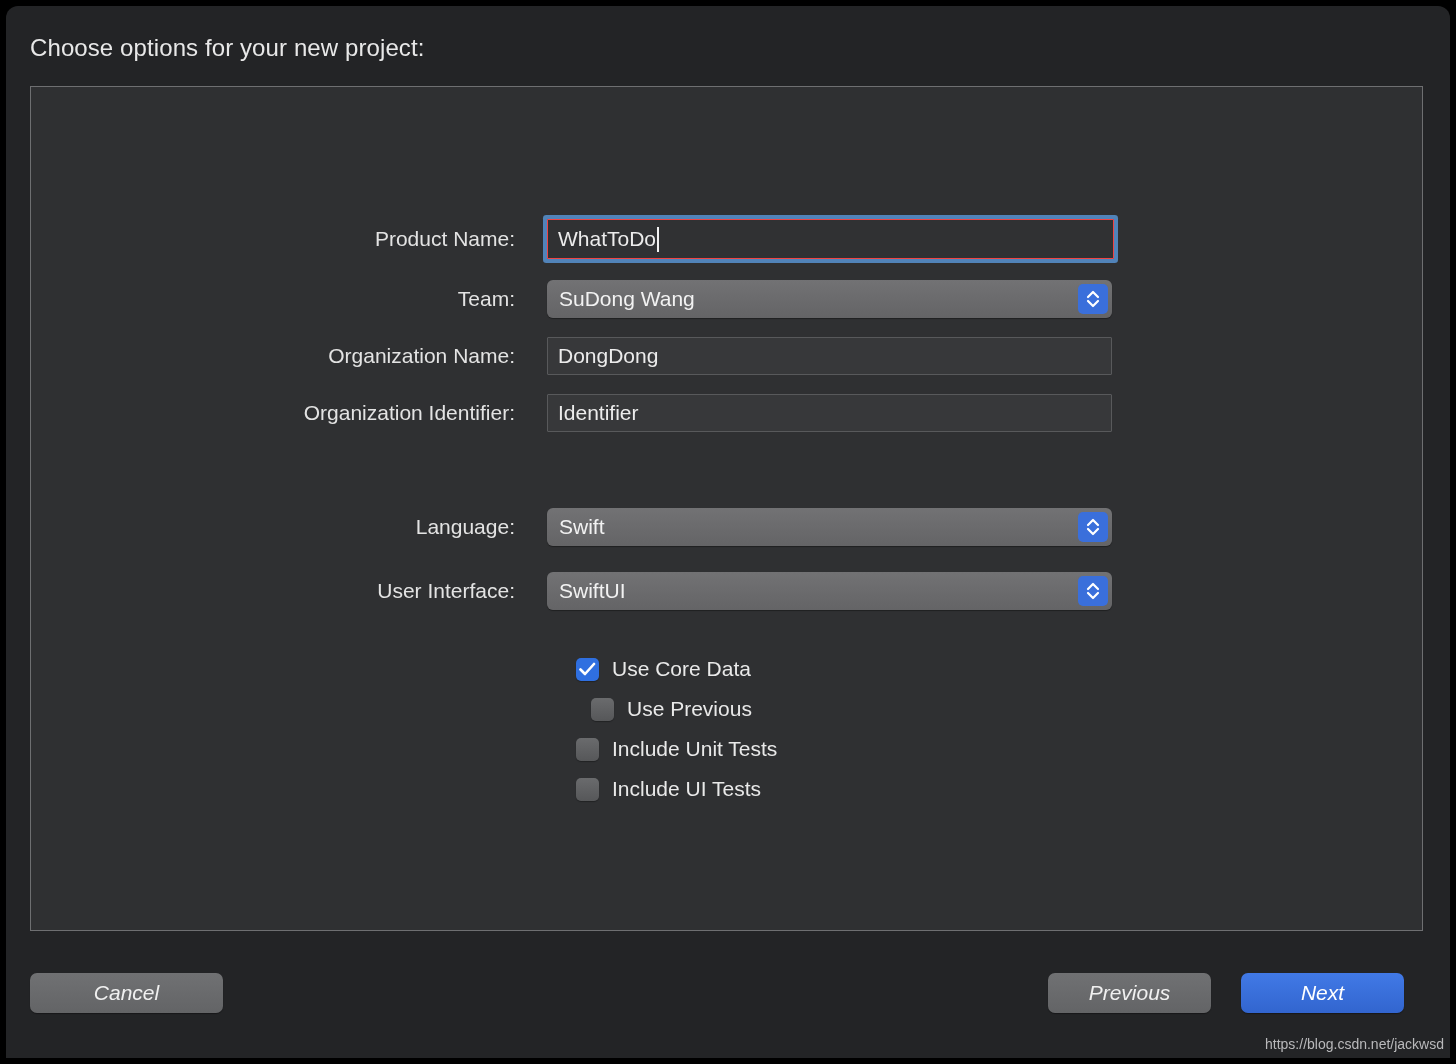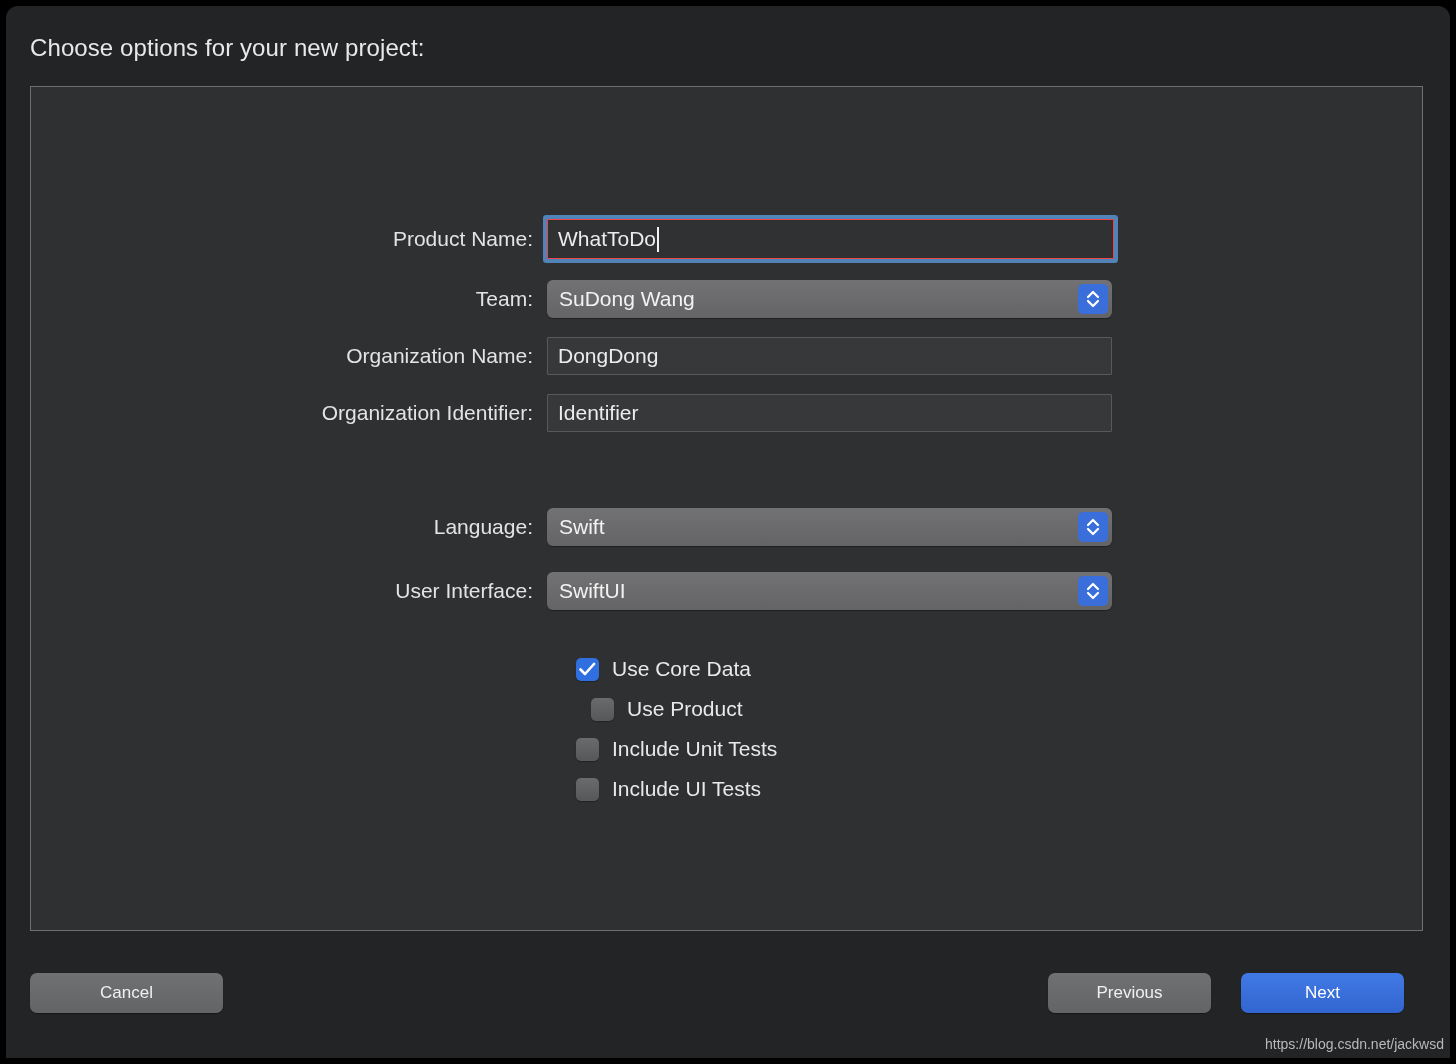--- a/index.html
+++ b/index.html
@@ -63,21 +63,21 @@
     align-items: center;
     height: 40px;
   }
   .row.gap-sm { margin-bottom: 20px; }
   .row.gap-md { margin-bottom: 17px; }
   .row.gap-lg { margin-bottom: 24px; }
 
   .label {
     width: 516px;
     text-align: right;
-    padding-right: 14px;
+    padding-right: 32px;
     font-size: 21px;
     color: #e3e3e3;
     white-space: nowrap;
     box-sizing: border-box;
   }
 
   .ctrl { position: relative; }
 
   
   .textfield {
@@ -190,23 +190,24 @@
   }
 
   
   .btn {
     position: absolute;
     height: 40px;
     border-radius: 7px;
     display: flex;
     align-items: center;
     justify-content: center;
-    font-size: 17px;
+    font-size: 21px;
     box-sizing: border-box;
     box-shadow: 0 1px 1px rgba(0,0,0,0.35);
+    font-style: italic;
   }
   .btn-cancel {
     left: 24px;
     top: 967px;
     width: 193px;
     background: linear-gradient(180deg, #707173 0%, #636466 100%);
     color: #f0f0f0;
   }
   .btn-previous {
     left: 1042px;
@@ -328,21 +329,21 @@
         <span class="box checked">
           <svg width="17" height="15" viewBox="0 0 17 15" aria-hidden="true">
             <polyline points="1.5,7.5 6,12 15,2" fill="none" stroke="#ffffff" stroke-width="2.6" stroke-linecap="round" stroke-linejoin="round"></polyline>
           </svg>
         </span>
         <span class="checklabel">Use Core Data</span>
       </div>
 
       <div class="checkrow indent">
         <span class="box"></span>
-        <span class="checklabel">Use Product</span>
+        <span class="checklabel">Use Previous</span>
       </div>
 
       <div class="checkrow">
         <span class="box"></span>
         <span class="checklabel">Include Unit Tests</span>
       </div>
 
       <div class="checkrow">
         <span class="box"></span>
         <span class="checklabel">Include UI Tests</span>

